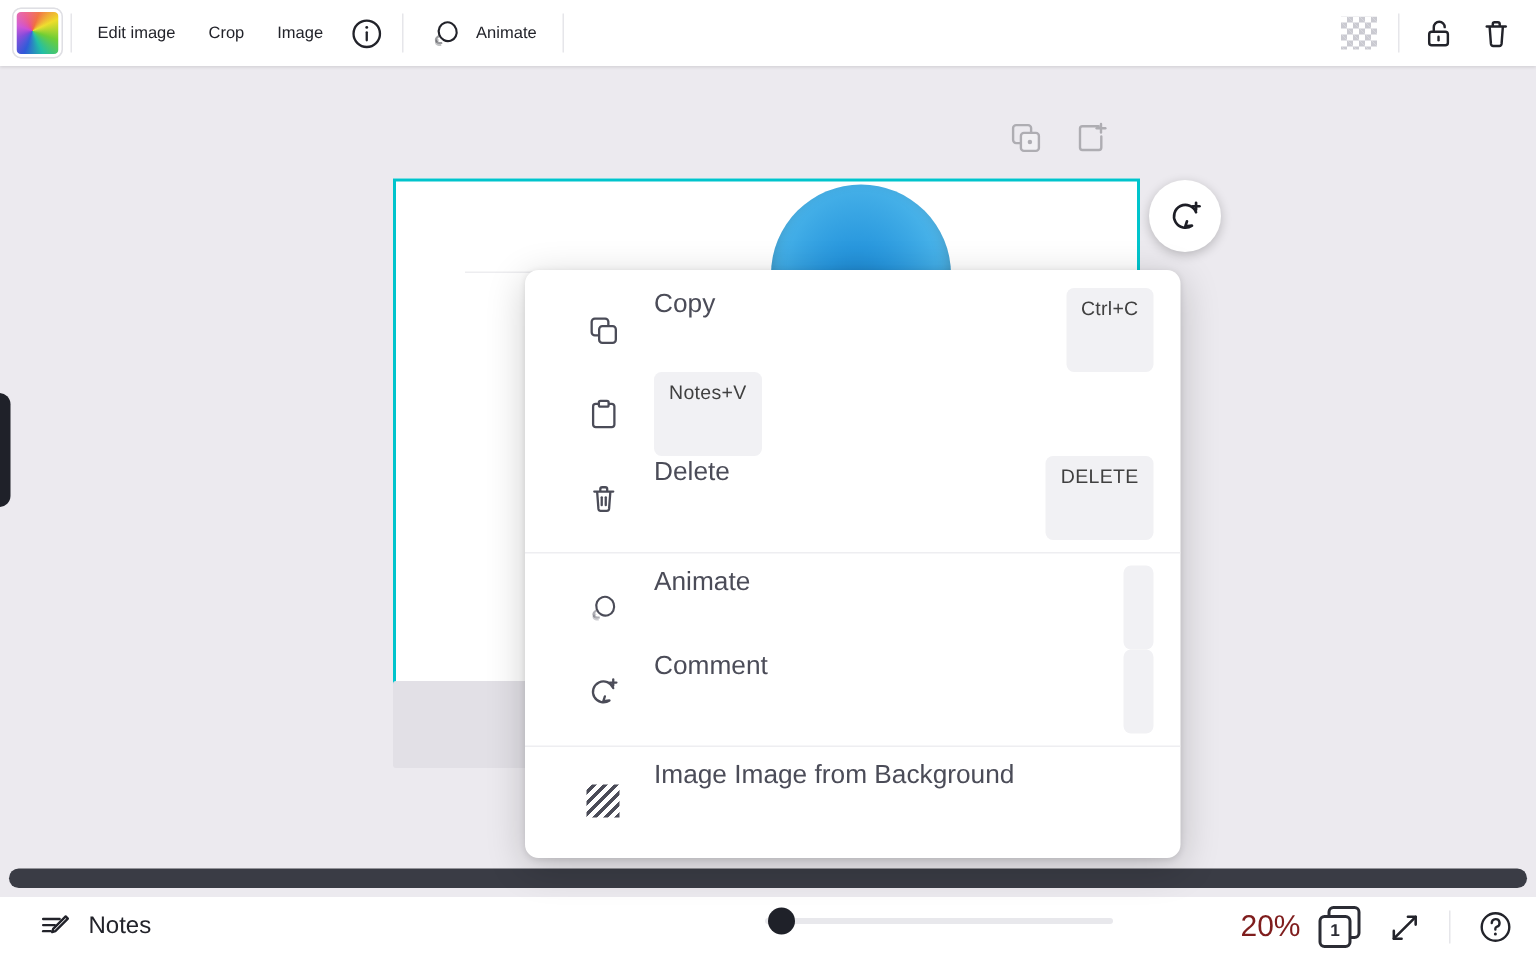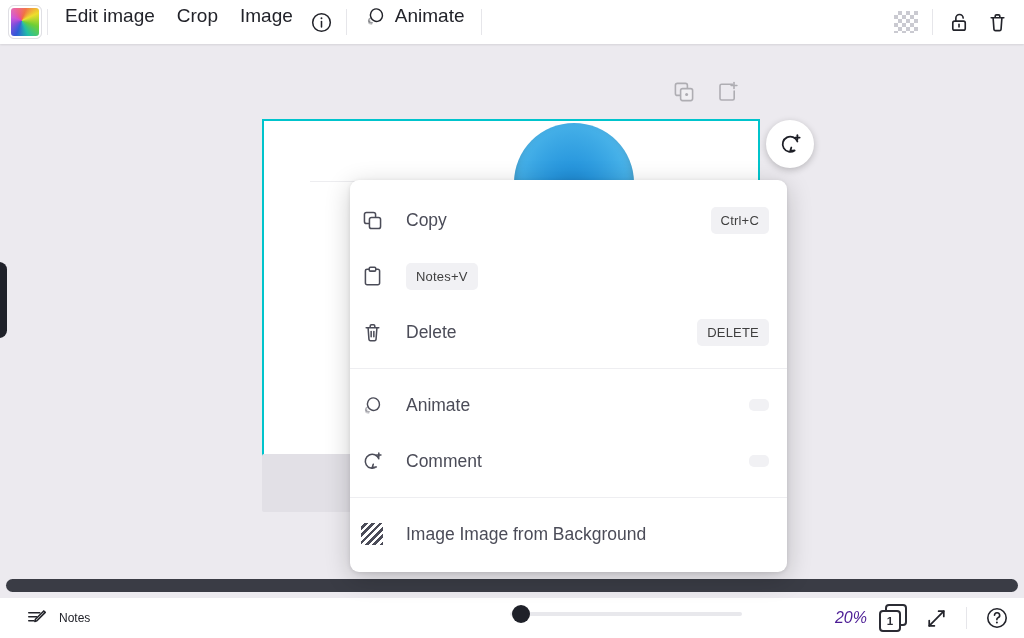--- a/index.html
+++ b/index.html
@@ -29,26 +29,26 @@
         #2f5bd8, #7a3bd8, #c63bd0, #e8407f, #f0632f,
         #eedd2a, #6fce35, #22bfa6, #2f5bd8);
     border: 2px solid #ffffff;
     outline: 1px solid #dfdfe4;
     box-shadow: 0 0 0 1px rgba(0,0,0,.05);
   }
   .tb-divider {
     width: 1px; height: 26px; background: #e6e6ea; margin: 0 6px; flex: none;
   }
   .tb-btn {
-    display: flex; gap: 8px;
+    display: flex; align-items: center; gap: 8px;
     height: 34px; padding: 0 11px;
     border: none; background: transparent; cursor: pointer;
     border-radius: 5px;
     font-family: "Liberation Sans", sans-serif;
-    font-size: 19px; color: #22232a; white-space: nowrap;
+    font-size: 11px; color: #22232a; white-space: nowrap;
   }
   .tb-icon-btn {
     display: flex; align-items: center; justify-content: center;
     width: 36px; height: 34px; border: none; background: transparent;
     cursor: pointer; border-radius: 5px;
   }
   .spacer { flex: 1 1 auto; }
   .tb-right { display: flex; align-items: center; gap: 2px; padding-right: 9px; }
   .checker {
     width: 24px; height: 22px;
@@ -115,22 +115,22 @@
   
   .ctx-menu {
     position: absolute; left: 350px; top: 180px;
     width: 437px;
     background: #ffffff; border-radius: 9px;
     box-shadow: 0 6px 26px rgba(0,0,0,.20), 0 1px 4px rgba(0,0,0,.10);
     padding: 12px 0 10px 0;
     z-index: 60; overflow: hidden;
   }
   .ctx-item {
-    display: flex; align-items: center;
-    height: 56px; padding: 0 18px 0 8px; cursor: pointer;
+    display: flex; 
+    height: 56px; padding: 0 18px 0 38px; cursor: pointer;
   }
   .ctx-ico {
     width: 28px; display: flex; align-items: center; justify-content: center;
     flex: none; margin-right: 20px;
   }
   .ctx-label {
     font-size: 17.5px; color: #4b4c58; flex: 1 1 auto; white-space: nowrap;
   }
   .ctx-shortcut {
     font-size: 13px; color: #404040;
@@ -148,36 +148,36 @@
     position: absolute; left: 0; bottom: 0;
     width: 1024px; height: 40px;
     background: #ffffff; display: flex; align-items: center;
     z-index: 50;
   }
   .notes-btn {
     display: flex; align-items: center; gap: 11px;
     margin-left: 18px; padding: 5px 8px;
     background: transparent; border: none; cursor: pointer;
     font-family: "Liberation Sans", sans-serif;
-    font-size: 12px; color: #22232a;
+    font-size: 16px; color: #22232a;
   }
   .zoom-slider {
     position: absolute; left: 510px; top: 14px;
     width: 232px; height: 4px; background: #e8e8ec; border-radius: 2px; cursor: pointer;
   }
   .zoom-knob {
     position: absolute; left: 2px; top: -7px;
     width: 18px; height: 18px; border-radius: 50%;
     background: #1f2129; cursor: grab;
   }
   .bb-right {
     position: absolute; right: 10px; top: 0; height: 40px;
     display: flex; align-items: center; gap: 9px;
   }
-  .zoom-pct { font-size: 16px; color: #4c1d95; min-width: 42px; text-align: right; font-style: italic; }
+  .zoom-pct { font-size: 20px; color: #7f1d1d; min-width: 42px; text-align: right; }
   .bb-icon-btn {
     display: flex; align-items: center; justify-content: center;
     width: 34px; height: 32px; border: none; background: transparent;
     cursor: pointer; border-radius: 5px;
   }
   .page-badge { position: relative; width: 28px; height: 28px; }
   .page-badge .back {
     position: absolute; right: 0; top: 0; width: 22px; height: 22px;
     border: 2px solid #2b2c34; border-radius: 4px;
   }

